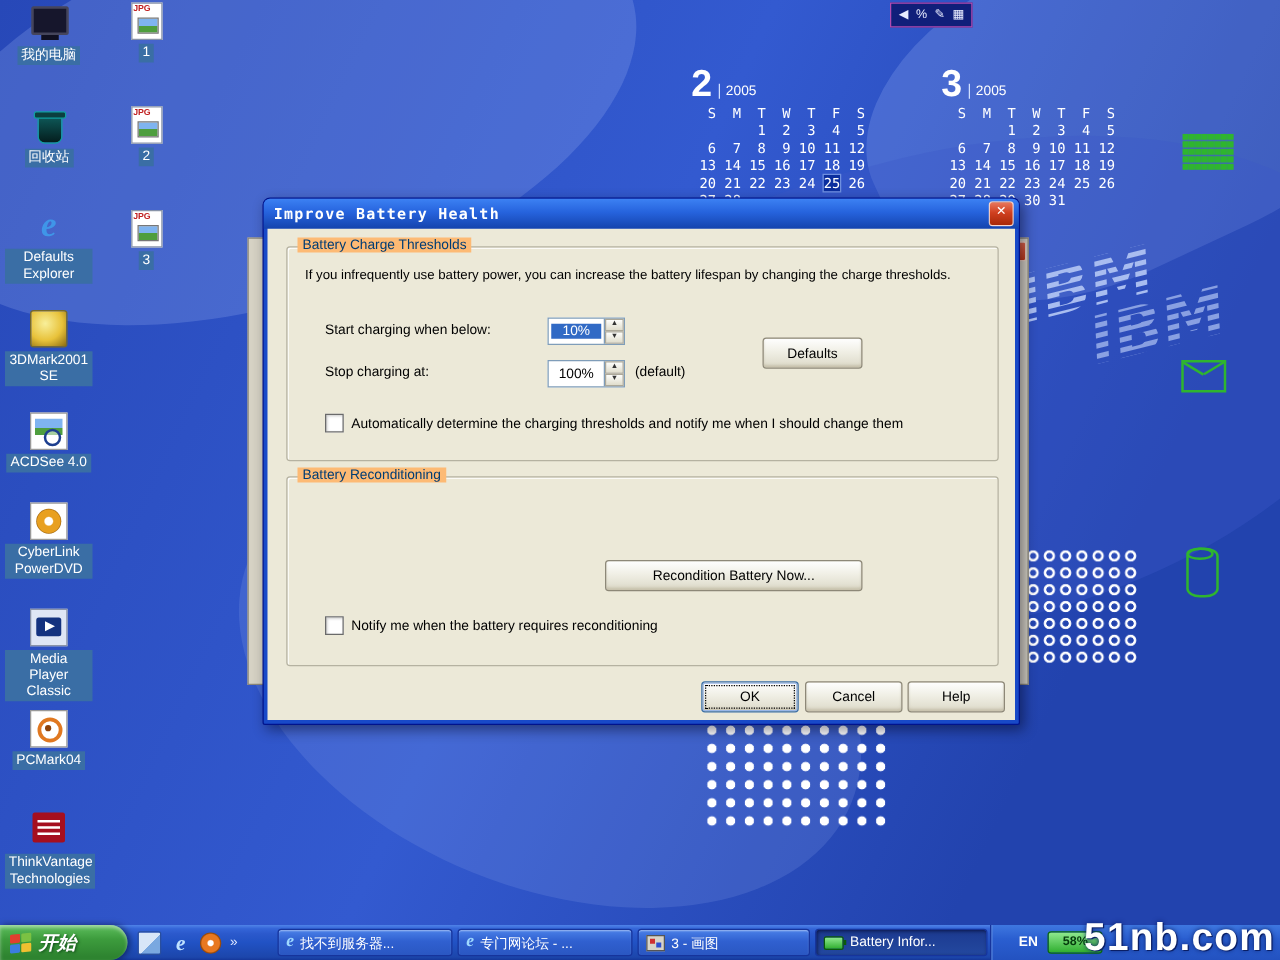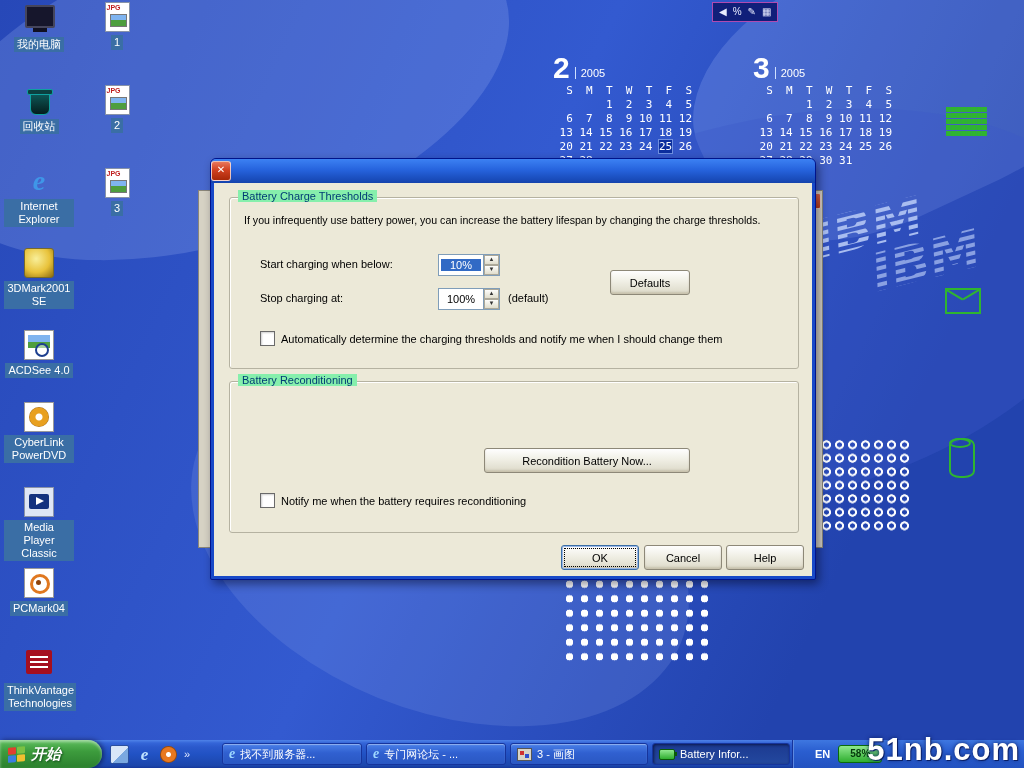--- a/index.html
+++ b/index.html
@@ -70,21 +70,21 @@
   
   .dlg{position:absolute;left:210px;top:158px;width:604px;height:420px;z-index:5;
        background:#1849c8;border:1px solid #00138c;border-radius:6px 6px 2px 2px;box-shadow:3px 4px 10px rgba(0,0,20,.45);}
   .dlg-title{height:24px;border-radius:5px 5px 0 0;display:flex;align-items:center;
        background:linear-gradient(180deg,#3c81f3 0%,#2663dd 45%,#1443ad 100%);}
   .dlg-title-text{color:#fff;font-family:"DejaVu Sans Mono",monospace;font-weight:bold;font-size:12px;letter-spacing:1px;padding-left:8px;flex:1;}
   .dlg-close{width:18px;height:18px;margin-right:4px;border-radius:3px;border:1px solid rgba(255,255,255,.7);
        background:linear-gradient(180deg,#e8775c,#d04020 45%,#a82808);color:#fff;font-size:10px;line-height:16px;text-align:center;cursor:pointer;}
   .dlg-body{position:absolute;left:3px;right:3px;top:24px;bottom:3px;background:#ece9d8;font-size:11px;color:#000;}
   .group{position:absolute;border:1px solid #b5b2a1;border-radius:3px;box-shadow:inset 1px 1px 0 #fff;}
-  .group-title{position:absolute;top:-8px;left:8px;background:#86efac;padding:0 4px;color:#003c74;font-size:11px;}
+  .group-title{position:absolute;top:-8px;left:8px;background:#fdba74;padding:0 4px;color:#003c74;font-size:11px;}
   .gtext{position:absolute;white-space:nowrap;font-size:10.6px;}
   .glabel{position:absolute;font-size:11px;white-space:nowrap;text-align:center;}
   .spin{position:absolute;width:60px;height:20px;background:#fff;border:1px solid #7f9db9;display:flex;align-items:center;}
   .spin-val{flex:1;text-align:center;font-size:11px;}
   .spin-val.sel{background:#316ac5;color:#fff;margin:2px;}
   .spin-btns{width:15px;height:100%;display:flex;flex-direction:column;border-left:1px solid #7f9db9;}
   .spin-btn{flex:1;background:linear-gradient(180deg,#fdfdfb,#e0ddcc);border:1px solid #aca899;font-size:6px;line-height:7px;text-align:center;color:#333;cursor:pointer;}
   .btn{position:absolute;height:23px;border:1px solid #8d8878;border-radius:3px;color:#000;font-size:11px;text-align:center;cursor:pointer;
        background:linear-gradient(180deg,#fefefe,#f0efe5 45%,#dcd9c8);box-shadow:inset 0 -2px 2px rgba(160,150,120,.35);display:flex;align-items:center;justify-content:center;}
   .btn.focused{border:1px solid #3a6ea5;box-shadow:inset 0 0 0 1px #9ab7e8,inset 0 -2px 2px rgba(160,150,120,.35);outline:1px dotted #000;outline-offset:-4px;}
@@ -184,21 +184,21 @@
 <div class="dicon" style="left:4px;top:4px;">
   <div class="ico ico-pc"></div>
   <span class="dlabel">我的电脑</span>
 </div>
 <div class="dicon" style="left:4px;top:86px;">
   <div class="ico ico-bin"></div>
   <span class="dlabel">回收站</span>
 </div>
 <div class="dicon" style="left:4px;top:166px;">
   <div class="ico ico-ie">e</div>
-  <span class="dlabel">Internet Explorer</span>
+  <span class="dlabel">Defaults Explorer</span>
 </div>
 <div class="dicon" style="left:4px;top:248px;">
   <div class="ico">
       <div class="ico-3dm"></div>
     </div>
   <span class="dlabel">3DMark2001 SE</span>
 </div>
 <div class="dicon" style="left:4px;top:330px;">
   <div class="ico">
       <div class="ico-acd"></div>
@@ -248,20 +248,21 @@
     </div>
   <span class="dlabel">3</span>
 </div>
 
 <div class="bw-strip" style="left:198px;top:190px;width:13px;height:356px;"></div>
 <div class="bw-strip" style="left:800px;top:190px;width:21px;height:356px;"></div>
 <div class="bw-close">✕</div>
 
 <div class="dlg">
   <div class="dlg-title">
+    <span class="dlg-title-text">Improve Battery Health</span>
     <span class="dlg-close">✕</span>
   </div>
   <div class="dlg-body">
 
     <div class="group" style="left:15px;top:14px;width:568px;height:170px;">
       <span class="group-title">Battery Charge Thresholds</span>
       <div class="gtext" style="left:14px;top:16px;">If you infrequently use battery power, you can increase the battery lifespan by changing the charge thresholds.</div>
 
       <div class="glabel" style="left:30px;top:60px;">Start charging when below:</div>
       <div class="spin" style="left:208px;top:56px;">

